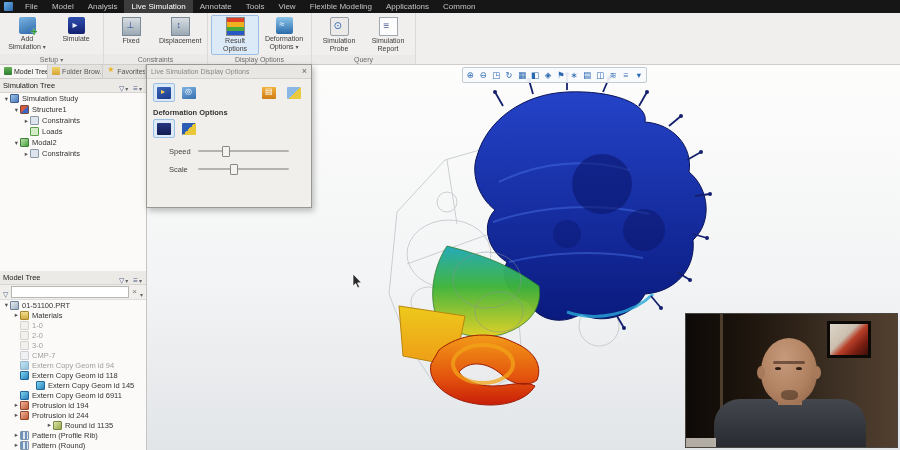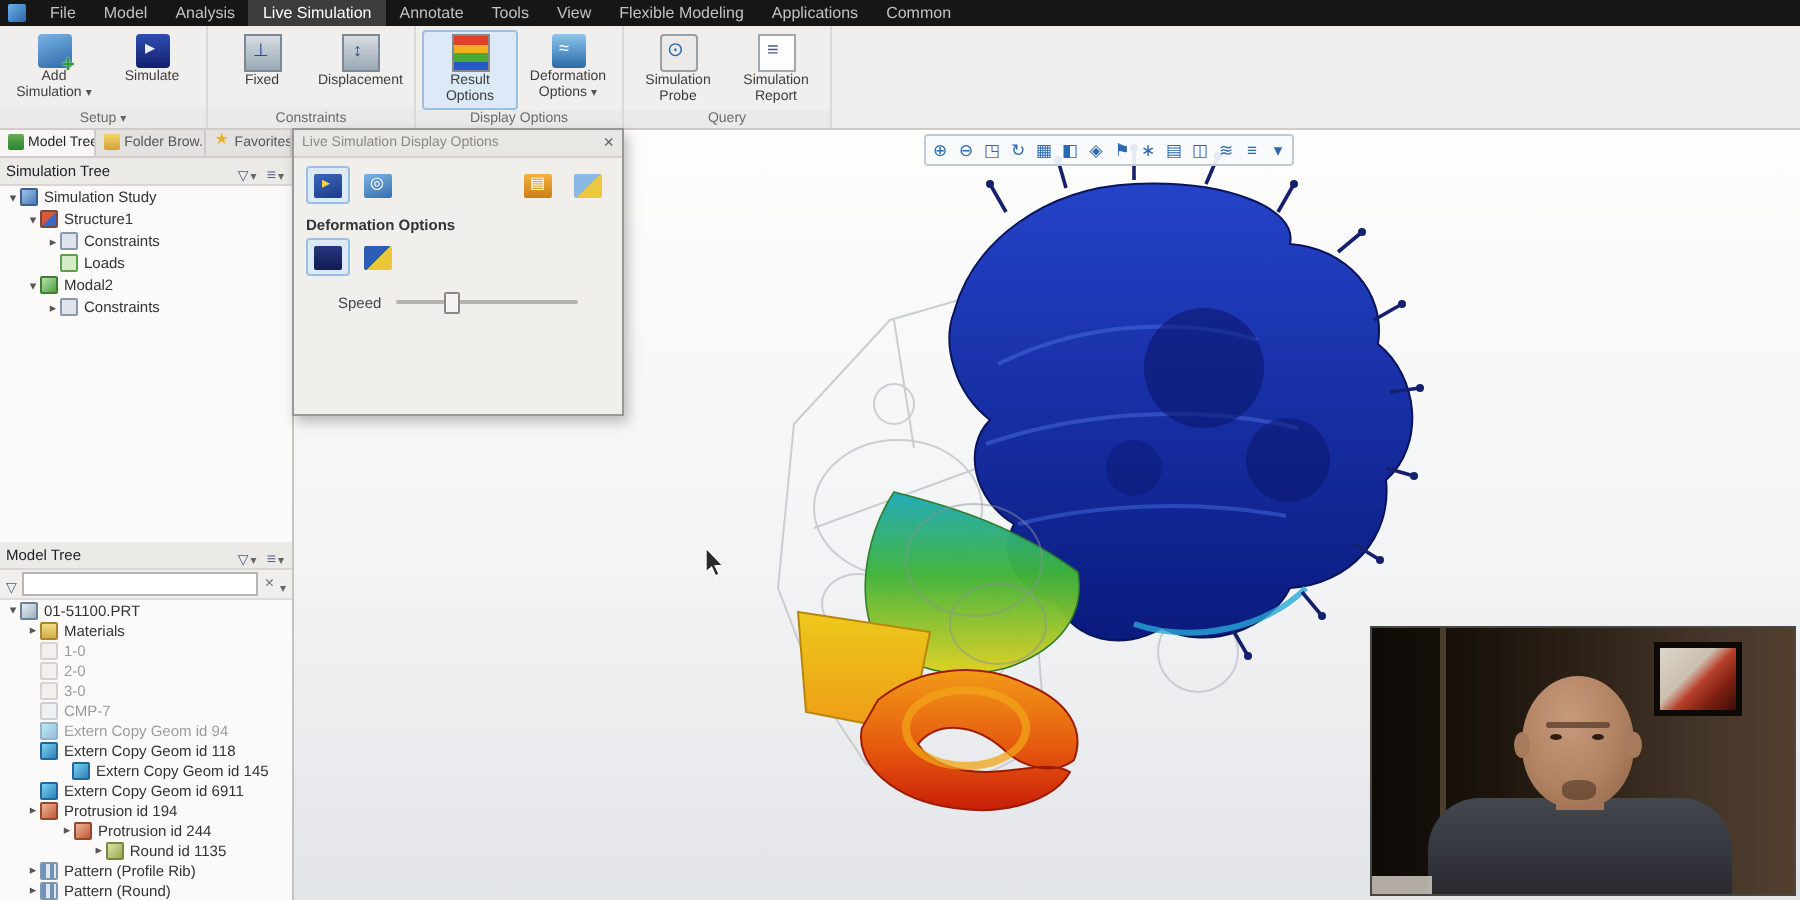--- a/index.html
+++ b/index.html
@@ -412,21 +412,21 @@
           <span class="tree-icon ti-copy-geom"></span>
           <span class="tlabel">Extern Copy Geom id 6911</span>
         </div>
 
         <div class="trow" style="padding-left: 13px;">
           <span class="arrow">▸</span>
           <span class="tree-icon ti-protrusion"></span>
           <span class="tlabel">Protrusion id 194</span>
         </div>
 
-        <div class="trow" style="padding-left: 30px;">
+        <div class="trow" style="padding-left: 13px;">
           <span class="arrow">▸</span>
           <span class="tree-icon ti-protrusion"></span>
           <span class="tlabel">Protrusion id 244</span>
         </div>
 
         <div class="trow" style="padding-left: 13px; justify-content: center;">
           <span class="arrow">▸</span>
           <span class="tree-icon ti-round"></span>
           <span class="tlabel">Round id 1135</span>
         </div>
@@ -644,14 +644,21 @@
           <span class="di db-2"></span>
         </button>
     </div>
     <div class="dlg-sliderrow">
       <span class="slabel">Speed</span>
       <div class="slider">
         <div class="track"></div>
         <div class="thumb" style="left: 30%;"></div>
       </div>
     </div>
+    <div class="dlg-sliderrow">
+      <span class="slabel">Scale</span>
+      <div class="slider">
+        <div class="track"></div>
+        <div class="thumb" style="left: 38%;"></div>
+      </div>
+    </div>
   </div>
 </div>
 
 </body></html>

